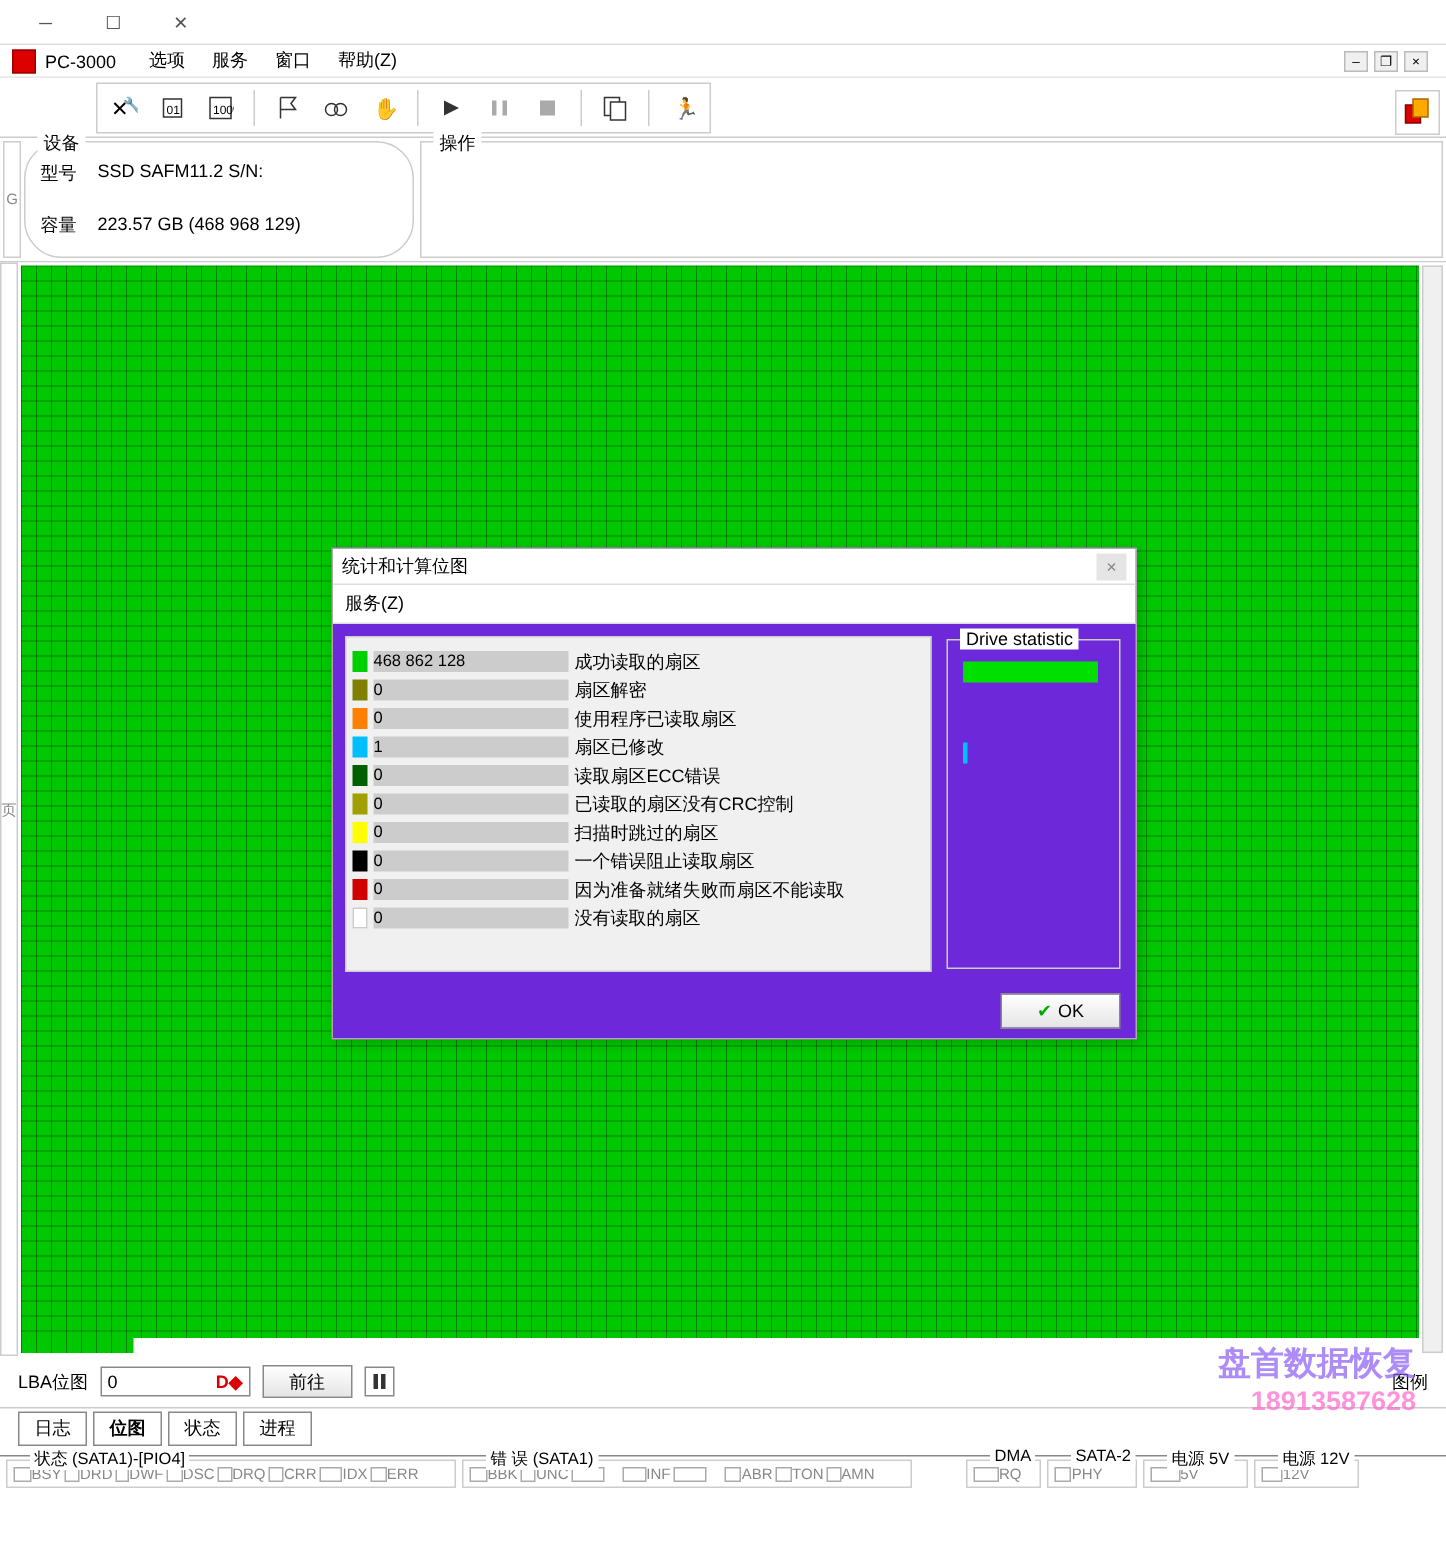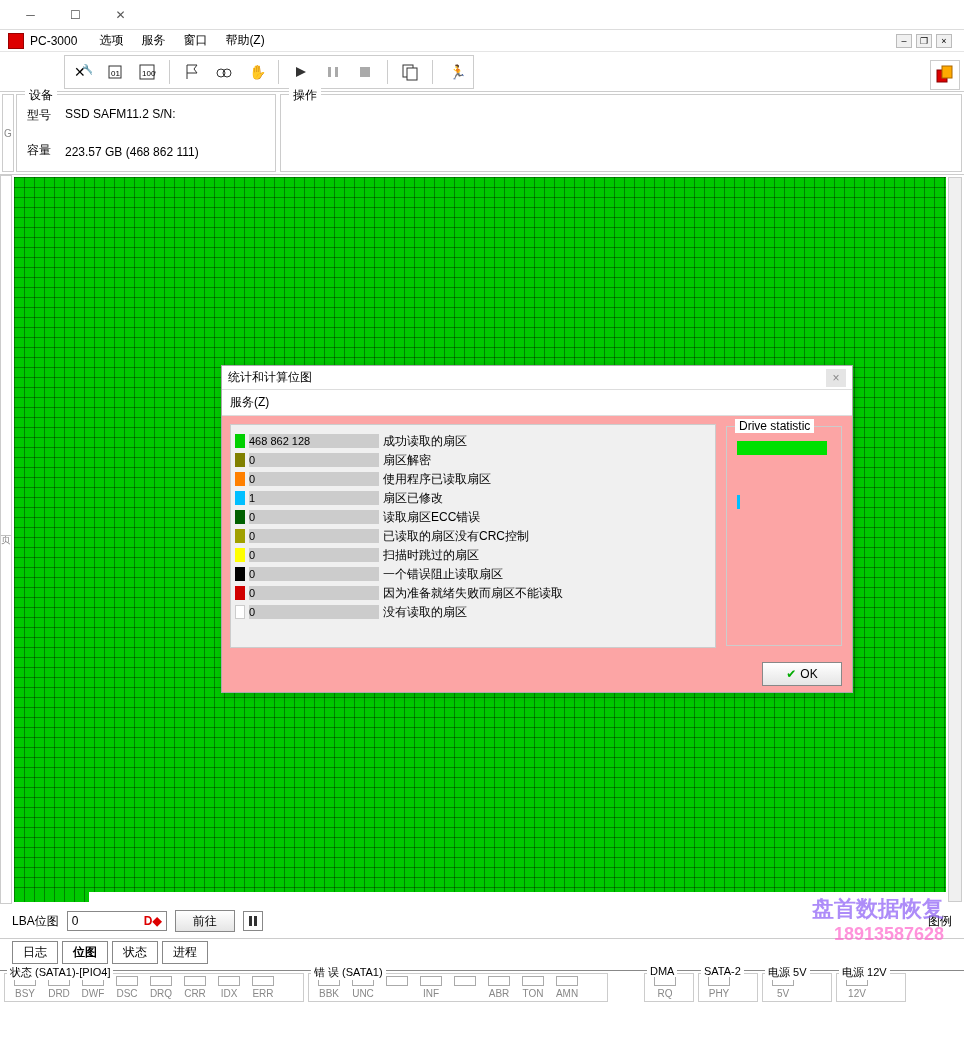--- a/index.html
+++ b/index.html
@@ -16,30 +16,30 @@
 .mdi-controls { display: flex; gap: 4px; padding-right: 4px; }
 .mdi-btn { width: 16px; height: 14px; border: 1px solid #bbb; background: #f0f0f0; font-size: 9px; display: flex; align-items: center; justify-content: center; }
 .toolbar { height: 40px; border-bottom: 1px solid #ccc; display: flex; align-items: center; padding: 0 4px; position: relative; }
 .toolbar-inner { border: 1px solid #ccc; height: 34px; display: flex; align-items: center; padding: 0 4px; gap: 4px; margin-left: 60px; }
 .tb-btn { width: 28px; height: 28px; display: flex; align-items: center; justify-content: center; }
 .tb-sep { width: 1px; height: 24px; background: #ccc; margin: 0 4px; }
 .side-tool { position: absolute; right: 4px; top: 60px; width: 30px; height: 30px; border: 1px solid #ccc; background: #fff; display: flex; align-items: center; justify-content: center; }
 .info-panel { display: flex; border-bottom: 1px solid #ccc; }
 .fieldset { border: 1px solid #ccc; margin: 2px; padding: 8px 10px; position: relative; }
 .fieldset-legend { position: absolute; top: -8px; left: 8px; background: #fff; padding: 0 4px; font-size: 12px; }
-.device-fs { width: 260px; }
+.device-fs { width: 260px; border-radius: 25px; }
 .info-row { display: flex; gap: 8px; margin: 4px 0; }
 .info-label { width: 30px; }
 .sector-map-area { position: relative; padding: 2px 18px 2px 14px; background: #fff; }
 .sector-map { width: 100%; height: 725px; background: #00c800; position: relative; overflow: hidden; }
 .sector-grid { position: absolute; inset: 0; background-image: linear-gradient(to right, rgba(0,0,0,0.35) 1px, transparent 1px), linear-gradient(to bottom, rgba(0,0,0,0.35) 1px, transparent 1px); background-size: 10px 10px; }
 .sector-last-row { position: absolute; bottom: 0; left: 0; right: 0; height: 10px; background: #fff; }
 .sector-last-fill { position: absolute; bottom: 0; left: 0; width: 75px; height: 10px; background: #00c800; background-image: linear-gradient(to right, rgba(0,0,0,0.35) 1px, transparent 1px); background-size: 10px 10px; }
 .vscroll { position: absolute; right: 2px; top: 2px; bottom: 2px; width: 14px; background: #f0f0f0; border: 1px solid #ccc; }
-.dialog { position: absolute; left: 221px; top: 365px; width: 632px; background: #fca5a5; border: 1px solid #aaa; box-shadow: 2px 2px 8px rgba(0,0,0,0.2); }
+.dialog { position: absolute; left: 221px; top: 365px; width: 537px; background: #6d28d9; border: 1px solid #aaa; box-shadow: 2px 2px 8px rgba(0,0,0,0.2); }
 .dlg-title { height: 24px; background: #fff; display: flex; align-items: center; justify-content: space-between; padding: 0 6px; border-bottom: 1px solid #ddd; }
 .dlg-close { width: 20px; height: 18px; background: #e5e5e5; display: flex; align-items: center; justify-content: center; color: #888; }
 .dlg-menu { padding: 4px 8px; background: #fff; border-bottom: 1px solid #ddd; }
 .dlg-body { display: flex; padding: 8px; gap: 8px; }
 .stat-left { flex: 1; border: 1px solid #ccc; padding: 6px 4px; background: #f0f0f0; }
 .stat-right { width: 120px; }
 .stat-right .fieldset { height: 220px; }
 .stat-row { display: flex; align-items: center; gap: 4px; margin: 1px 0; height: 18px; }
 .stat-color { width: 10px; height: 14px; }
 .stat-bar { flex: 0 0 130px; height: 14px; background: #ccc; text-align: left; padding-right: 4px; font-size: 11px; line-height: 14px; }
@@ -49,23 +49,23 @@
 .dlg-footer { display: flex; justify-content: flex-end; padding: 6px 10px; }
 .ok-btn { width: 80px; height: 24px; border: 1px solid #888; background: linear-gradient(#fff,#e5e5e5); display: flex; align-items: center; justify-content: center; gap: 4px; }
 .lba-bar { display: flex; align-items: center; padding: 6px 12px; gap: 8px; text-align: center; }
 .lba-input { width: 100px; height: 20px; border: 1px solid #888; padding: 0 4px; display: flex; justify-content: space-between; align-items: center; }
 .lba-go { width: 60px; height: 22px; border: 1px solid #888; background: linear-gradient(#fff,#e5e5e5); display: flex; align-items: center; justify-content: center; }
 .tabs-bar { display: flex; gap: 4px; padding: 2px 12px; border-top: 1px solid #ccc; }
 .tab { padding: 2px 10px; background: #fff; border: 1px solid #888; font-size: 12px; }
 .tab.active { font-weight: bold; }
 .status-panels { display: flex; border-top: 1px solid #888; padding: 2px 4px; gap: 4px; margin-top: 4px; }
 .status-group { border: 1px solid #ccc; padding: 2px 4px; position: relative; }
-.status-legend { position: absolute; top: -9px; left: 2px; background: #fff; padding: 0 3px; font-size: 11px; }
+.status-legend { position: absolute; top: -9px; left: 15px; background: #fff; padding: 0 3px; font-size: 11px; }
 .status-leds { display: flex; gap: 2px; }
-.led { display: flex; flex-direction: column; align-items: center; width: 32px; }
+.led { display: flex; flex-direction: row; align-items: center; width: 32px; }
 .led-box { width: 22px; height: 10px; border: 1px solid #aaa; background: #fff; }
 .led-label { font-size: 10px; color: #888; margin-top: 2px; }
 .watermark { position: absolute; right: 20px; bottom: 100px; text-align: right; }
 .watermark-1 { color: #8b5cf6; font-size: 22px; font-weight: bold; opacity: 0.7; }
 .watermark-2 { color: #ff66cc; font-size: 18px; font-weight: bold; opacity: 0.7; }
 svg { display: block; }
 </style>
 </head>
 <body>
 
@@ -171,23 +171,23 @@
 </div>
 
 <div class="info-panel">
   <div style="width:12px; border:1px solid #ccc; margin:2px 0 2px 2px; display:flex; align-items:center; justify-content:center; font-size:10px; color:#888;">G</div>
   <div class="fieldset device-fs">
     <div class="fieldset-legend">设备</div>
     <div class="info-row">
       <span class="info-label">型号</span>
       <span>SSD SAFM11.2 S/N:</span>
     </div>
-    <div class="info-row" style="margin-top:18px;align-items:flex-end;">
+    <div class="info-row" style="margin-top:18px;">
       <span class="info-label">容量</span>
-      <span>223.57 GB (468 862 111)</span>
+      <span>223.57 GB (468 968 129)</span>
     </div>
   </div>
   <div style="flex:1; display:flex; flex-direction:column;">
     <div class="fieldset" style="flex:1; min-height:20px;">
       <div class="fieldset-legend">操作</div>
     </div>
   </div>
 </div>
 
 <div class="sector-map-area">

